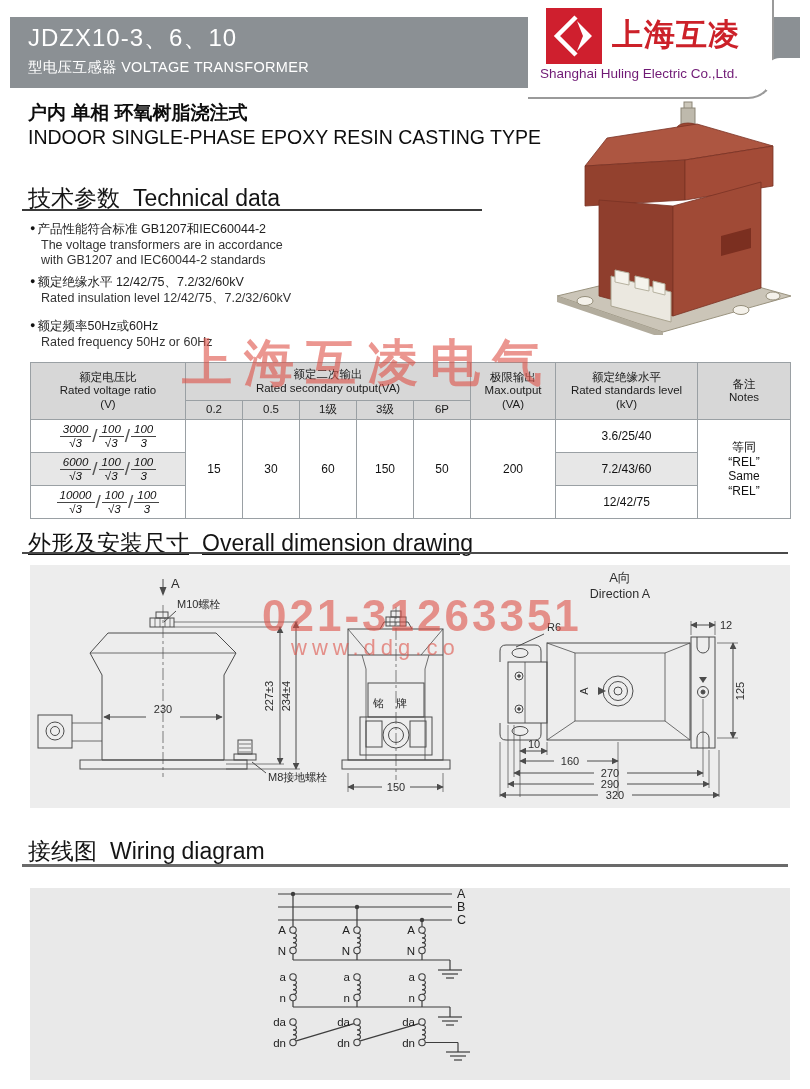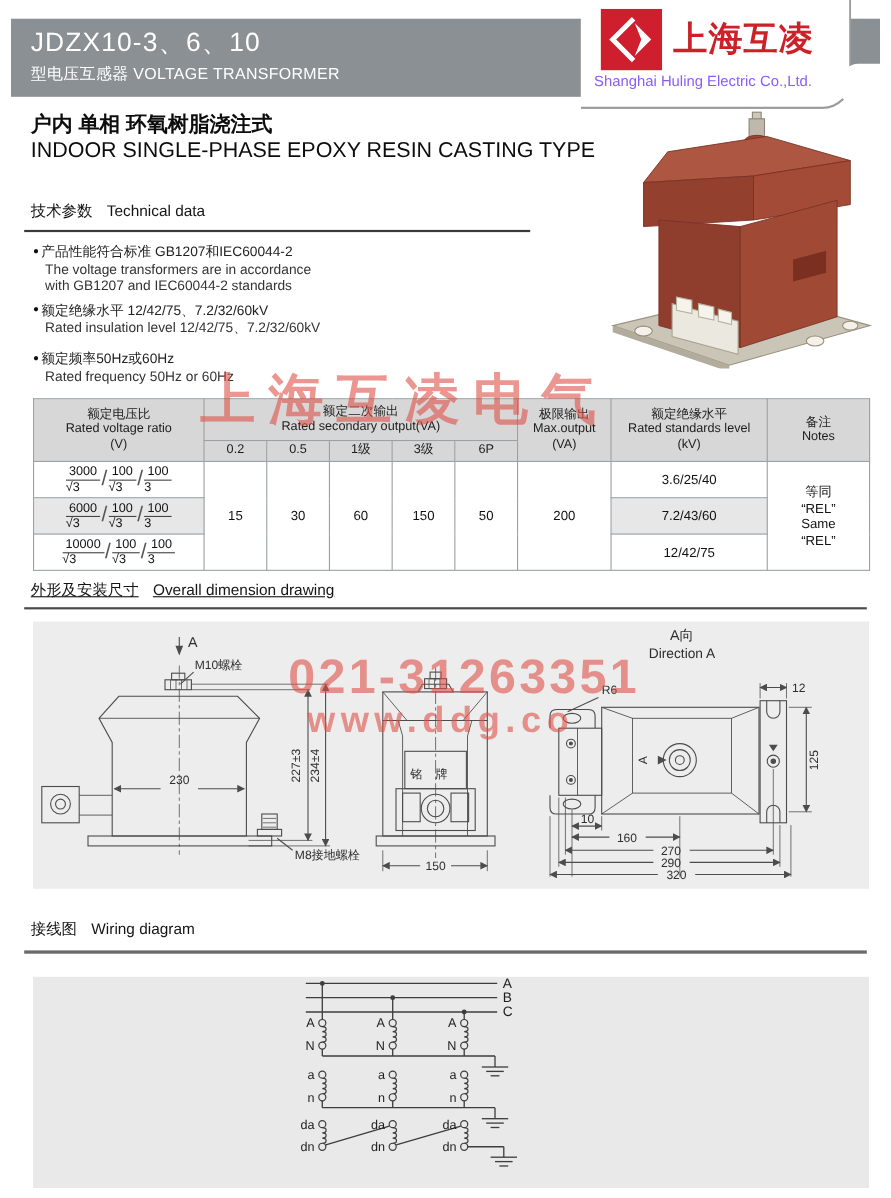--- a/index.html
+++ b/index.html
@@ -9,53 +9,53 @@
 
   
   .hbar{left:10px;top:17px;width:790px;height:71px;background:#8b9094;z-index:1;}
   .htitle{left:28px;top:22px;font-size:24px;font-weight:normal;color:#fff;letter-spacing:1px;z-index:2;}
   .hsub{left:28px;top:58px;font-size:14.5px;color:#fff;letter-spacing:.3px;z-index:2;}
   .logo-panel{left:528px;top:0;width:244px;height:97px;background:#fff;z-index:2;
       border-right:2px solid #9a9a9a;border-bottom:2px solid #9a9a9a;border-bottom-right-radius:26px;}
   .white-patch{left:766px;top:58px;width:40px;height:32px;background:#fff;border-top-left-radius:14px;z-index:2;}
   .logo-mark{left:546px;top:8px;width:56px;height:56px;z-index:3;}
   .brand-cn{left:612px;top:14px;font-size:31px;font-weight:bold;color:#cc2129;letter-spacing:1px;z-index:3;}
-  .brand-en{left:540px;top:66px;font-size:13.5px;color:#8b5cf6;z-index:3;}
+  .brand-en{left:540px;top:66px;font-size:13.5px;color:#701a75;z-index:3;}
 
   
   .intro-cn{left:28px;top:100px;font-size:19px;font-weight:bold;color:#0d0d0d;}
   .intro-en{left:28px;top:126px;font-size:19.5px;color:#0d0d0d;text-align:center;}
 
   
-  .sec-h{font-size:14px;color:#141414;}
+  .sec-h{font-size:23px;color:#141414;}
   .sec-h .en{margin-left:13px;}
   .rule{background:#3a3a3a;height:2px;}
 
   
   .bullet{left:30px;font-size:12.5px;line-height:15.5px;color:#222;}
   .bullet .dot{font-size:9px;vertical-align:2px;margin-right:2px;color:#111;}
   .bullet .en{margin-left:11px;color:#333;}
 
   
   .wm{color:rgba(222,80,70,.6);font-weight:bold;z-index:9;pointer-events:none;white-space:nowrap;}
   .wm-company{left:182px;top:330px;font-size:50px;letter-spacing:12px;}
   .wm-phone{left:262px;top:591px;font-size:44px;letter-spacing:3px;}
-  .wm-web{left:279px;top:635px;font-size:33px;letter-spacing:5px;font-weight:bold;}
+  .wm-web{left:291px;top:635px;font-size:22px;letter-spacing:5px;font-weight:normal;}
 
   
   .ttable{left:30px;top:362px;width:760px;border-collapse:collapse;table-layout:fixed;z-index:3;}
   .ttable td{border:1px solid #9aa0a4;text-align:center;vertical-align:middle;padding:0;}
   .hc{background:#d7d7d7;font-size:11.5px;line-height:13.5px;color:#1c1c1c;}
   .hrow td{height:37px;}
   .hrow2 td{height:18px;}
   .drow td{height:32px;font-size:12px;background:#fff;}
   .drow td.g{background:#e7e7e7;}
   .notes{font-size:11.5px;line-height:14.5px;}
   .ratio-cell{white-space:nowrap;}
-  .fr{display:inline-block;text-align:left;line-height:1.1;vertical-align:middle;}
+  .fr{display:inline-block;text-align:center;line-height:1.1;vertical-align:middle;font-style:italic;}
   .fr .n{display:block;border-bottom:1px solid #444;padding:0 3px;font-size:11.5px;}
   .fr .d{display:block;font-size:11.5px;}
   .fsl{font-size:19px;color:#555;margin:0 1px;vertical-align:middle;font-weight:normal;}
 
   
   .dim-box{left:30px;top:565px;width:760px;height:243px;background:#ededed;}
   .wire-box{left:30px;top:888px;width:760px;height:192px;background:#e9e9e9;}
 
   svg text{font-family:"Liberation Sans",sans-serif;}
   .dsvg text{font-size:11px;fill:#2e2e2e;}

